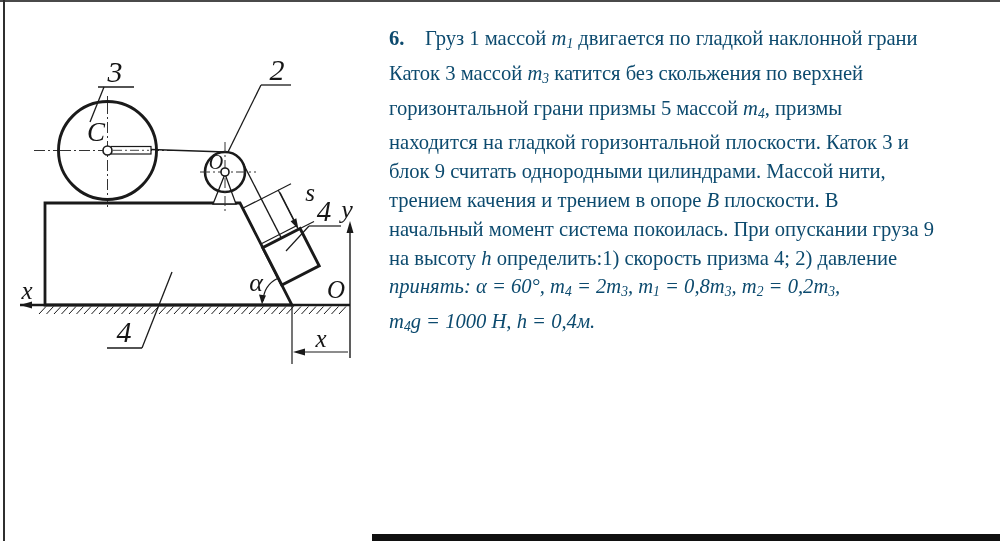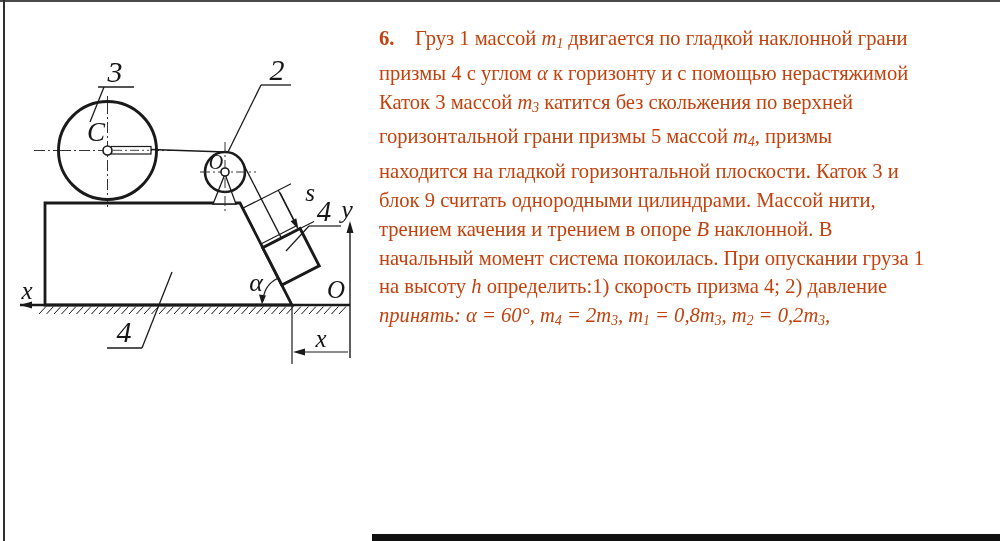--- a/index.html
+++ b/index.html
@@ -2,22 +2,22 @@
 <html><head>
 <meta charset="utf-8">
 <style>
   html,body{margin:0;padding:0;background:#fff;}
   .page{position:relative;width:1000px;height:541px;background:#fff;overflow:hidden;
         font-family:"Liberation Serif", serif;color:#111;}
   .border-top{position:absolute;left:0;top:0;width:1000px;height:2px;background:#4a4a4a;}
   .border-left{position:absolute;left:3px;top:0;width:2px;height:541px;background:#2f2f2f;}
   .scan-bar{position:absolute;left:372px;top:534px;width:628px;height:7px;background:#101010;}
   .figure{position:absolute;left:0;top:0;width:370px;height:430px;}
-  .text-block{position:absolute;left:379px;top:24px;width:612px;
-              font-size:20.6px;line-height:28.8px;color:#c2410c;}
+  .text-block{position:absolute;left:389px;top:24px;width:612px;
+              font-size:20.6px;line-height:28.8px;color:#0c4a6e;}
   .tline{white-space:nowrap;}
   .tline .b{font-weight:bold;}
   .tline .i{font-style:italic;}
   .tline .s{font-size:0.66em;vertical-align:-0.22em;}
   svg text{font-family:"Liberation Serif", serif;font-style:italic;fill:#161616;}
 </style>
 </head>
 <body>
 
 <div class="page">
@@ -94,25 +94,25 @@
     <text x="336" y="298" font-size="25" text-anchor="middle">O</text>
 
     <line x1="292" y1="306" x2="292" y2="364" stroke="#1a1a1a" stroke-width="1.2"></line>
     <line x1="348" y1="352" x2="297" y2="352" stroke="#1a1a1a" stroke-width="1.2"></line>
     <polygon points="293,352 305,348.5 305,355.5" fill="#1a1a1a"></polygon>
     <text x="321" y="347" font-size="25" text-anchor="middle">x</text>
   </svg>
 
   <div class="text-block">
       <div class="tline"><span class="b">6.</span><span>  Груз 1 массой </span><span class="i">m</span><span class="i s">1</span><span> двигается по гладкой наклонной грани</span></div>
-      <div class="tline"><span>призмы 4 с углом </span><span class="i">α</span><span> к горизонту и с помощью нерастяжимой</span></div>
       <div class="tline"><span>Каток 3 массой </span><span class="i">m</span><span class="i s">3</span><span> катится без скольжения по верхней</span></div>
       <div class="tline"><span>горизонтальной грани призмы 5 массой </span><span class="i">m</span><span class="i s">4</span><span>, призмы</span></div>
       <div class="tline"><span>находится на гладкой горизонтальной плоскости. Каток 3 и</span></div>
       <div class="tline"><span>блок 9 считать однородными цилиндрами. Массой нити,</span></div>
-      <div class="tline"><span>трением качения и трением в опоре </span><span class="i">B</span><span> наклонной. В</span></div>
-      <div class="tline"><span>начальный момент система покоилась. При опускании груза 1</span></div>
+      <div class="tline"><span>трением качения и трением в опоре </span><span class="i">B</span><span> плоскости. В</span></div>
+      <div class="tline"><span>начальный момент система покоилась. При опускании груза 9</span></div>
       <div class="tline"><span>на высоту </span><span class="i">h</span><span> определить:1) скорость призма 4; 2) давление</span></div>
       <div class="tline"><span class="i">принять: </span><span class="i">α = 60°, m</span><span class="i s">4</span><span class="i"> = 2m</span><span class="i s">3</span><span class="i">, m</span><span class="i s">1</span><span class="i"> = 0,8m</span><span class="i s">3</span><span class="i">, m</span><span class="i s">2</span><span class="i"> = 0,2m</span><span class="i s">3</span><span class="i">,</span></div>
+      <div class="tline"><span class="i">m</span><span class="i s">4</span><span class="i">g = 1000 Н, h = 0,4м.</span></div>
     </div>
 
   <div class="scan-bar"></div>
 </div>
 
 </body></html>

